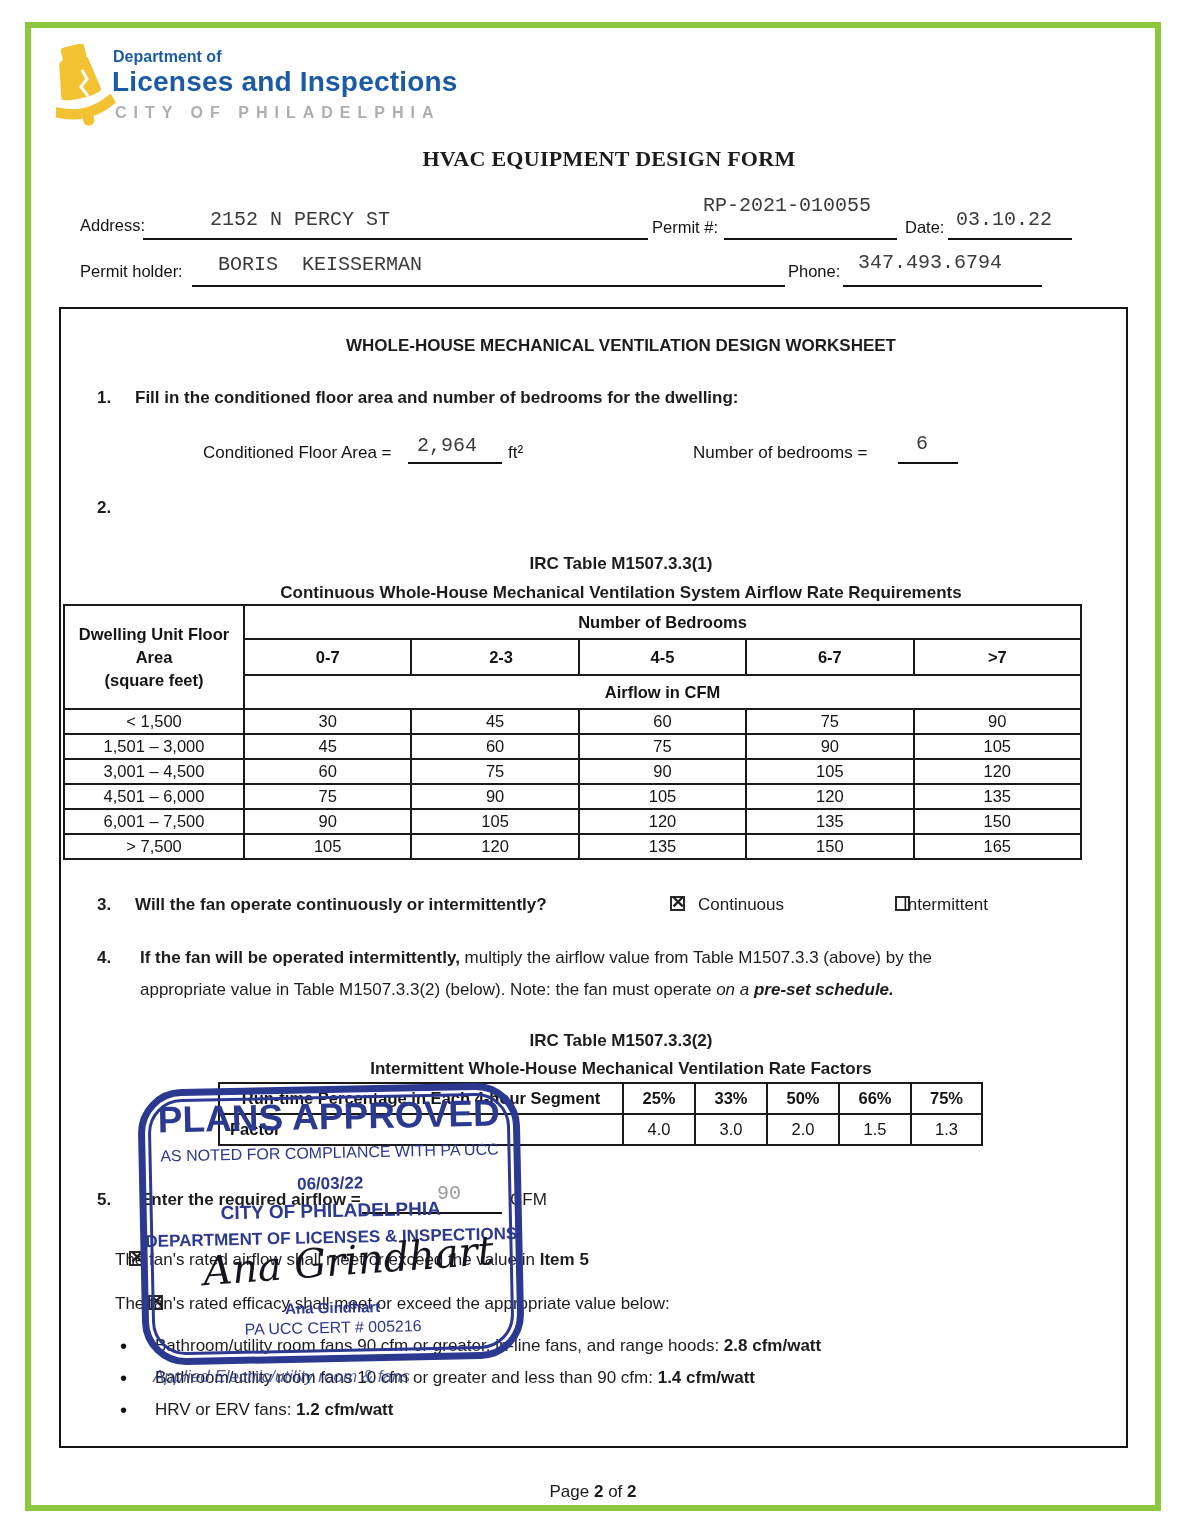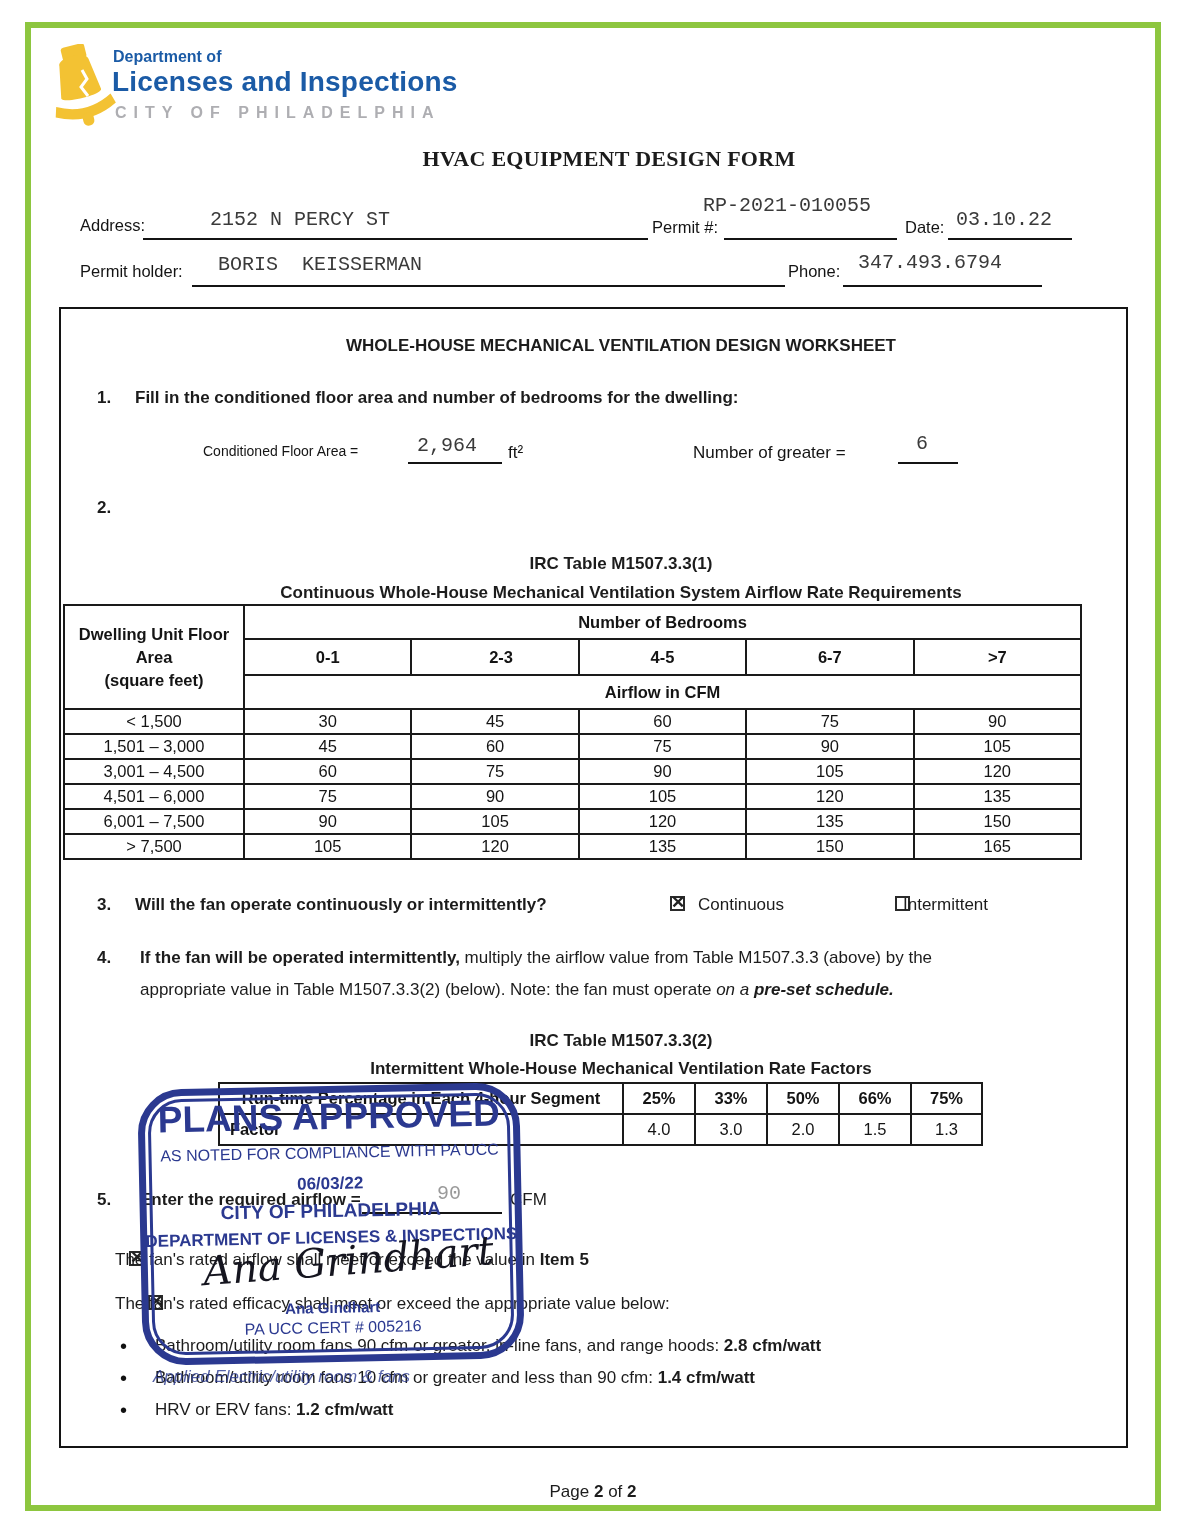--- a/index.html
+++ b/index.html
@@ -97,26 +97,26 @@
 
   
   <div class="abs wsbox" style="left:59px;top:307px;width:1069px;height:1141px;"></div>
 
   <div class="abs center b body17" style="left:0;top:336px;">WHOLE-HOUSE MECHANICAL VENTILATION DESIGN WORKSHEET</div>
 
   
   <div class="abs b body17" style="left:97px;top:388px;">1.</div>
   <div class="abs b body17" style="left:135px;top:388px;">Fill in the conditioned floor area and number of bedrooms for the dwelling:</div>
 
-  <div class="abs lbl" style="left:203px;top:443px;font-size:14px;">Conditioned Floor Area =</div>
+  <div class="abs lbl" style="left:203px;top:443px;font-size:17px;">Conditioned Floor Area =</div>
   <div class="abs uline" style="left:408px;top:462px;width:94px;"></div>
   <div class="abs mono" style="left:417px;top:434px;">2,964</div>
   <div class="abs lbl" style="left:508px;top:443px;font-size:17px;">ft²</div>
 
-  <div class="abs lbl" style="left:693px;top:443px;font-size:17px;">Number of greater =</div>
+  <div class="abs lbl" style="left:693px;top:443px;font-size:17px;">Number of bedrooms =</div>
   <div class="abs uline" style="left:898px;top:462px;width:60px;"></div>
   <div class="abs mono" style="left:916px;top:432px;">6</div>
 
   
   <div class="abs b body17" style="left:97px;top:498px;">2.</div>
 
   
   <div class="abs center b body17" style="left:0;top:554px;">IRC Table M1507.3.3(1)</div>
   <div class="abs center b body17" style="left:0;top:583px;">Continuous Whole-House Mechanical Ventilation System Airflow Rate Requirements</div>
 
@@ -125,21 +125,21 @@
     <tbody>
         <tr style="height:34px;">
       <td rowspan="3" style="width:178px;">
         <div class="b">Dwelling Unit Floor</div>
         <div class="b" style="margin-top:4px;">Area</div>
         <div class="b" style="margin-top:4px;">(square feet)</div>
       </td>
       <td colspan="5" class="b">Number of Bedrooms</td>
     </tr>
     <tr style="height:36px;">
-      <td class="b" style="width:168px;">0-1</td>
+      <td class="b" style="width:168px;">0-7</td>
       <td class="b" style="width:168px;padding-left:12px;">2-3</td>
       <td class="b" style="width:168px;">4-5</td>
       <td class="b" style="width:168px;text-align:center;">6-7</td>
       <td class="b" style="width:169px;">&gt;7</td>
     </tr>
     <tr style="height:34px;">
       <td colspan="5" class="b">Airflow in CFM</td>
     </tr>
     <tr style="height:25px;">
       <td>&lt; 1,500</td>

